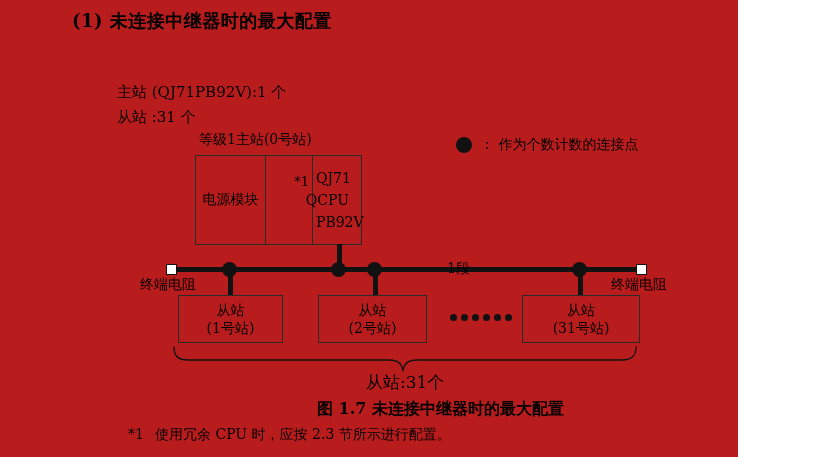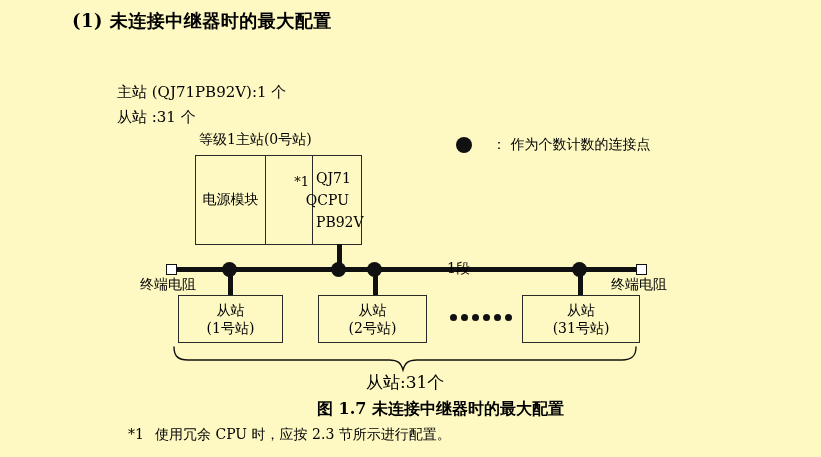--- a/index.html
+++ b/index.html
@@ -1,33 +1,33 @@
 <!DOCTYPE html>
 <html><head>
 <meta charset="utf-8">
 <style>
   html,body{margin:0;padding:0;background:#fff;}
   .page{
-    position:relative;width:821px;height:457px;background:#fef9c3;
+    position:relative;width:738px;height:457px;background:#b91c1c;
     font-family:"DejaVu Serif","Liberation Serif",serif;
     color:#000;overflow:hidden;
   }
   .abs{position:absolute;}
   .title{
     left:72px;top:9px;font-size:18px;font-weight:bold;margin:0;
     letter-spacing:0.5px;white-space:nowrap;
   }
   .sub{font-size:15px;white-space:nowrap;margin-top:40px;}
   .sub1{left:117px;top:43px;}
   .sub2{left:117px;top:68px;}
 
   
   .legend{left:456px;top:136px;display:flex;align-items:center;}
   .legend-dot{width:16px;height:16px;border-radius:50%;background:#111;display:inline-block;}
-  .legend-text{font-size:14px;margin-left:20px;white-space:nowrap;}
+  .legend-text{font-size:14px;margin-left:8px;white-space:nowrap;}
 
   
   .master-label{left:199px;top:131px;font-size:14px;white-space:nowrap;}
   .master-box{
     left:195px;top:155px;width:167px;height:90px;
     border:1.6px solid #2a2a2a;box-sizing:border-box;display:flex;
   }
   .cell{box-sizing:border-box;font-size:14px;}
   .cell-power{width:70px;display:flex;align-items:center;justify-content:center;}
   .cell-cpu{width:48px;border-left:1.4px solid #2a2a2a;position:relative;}

